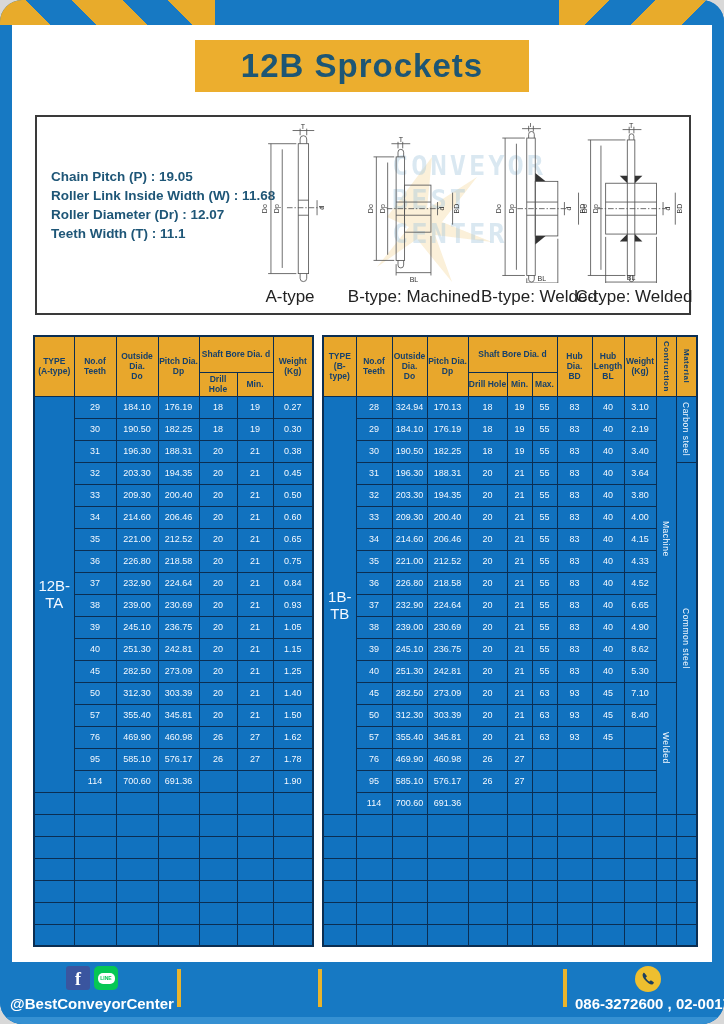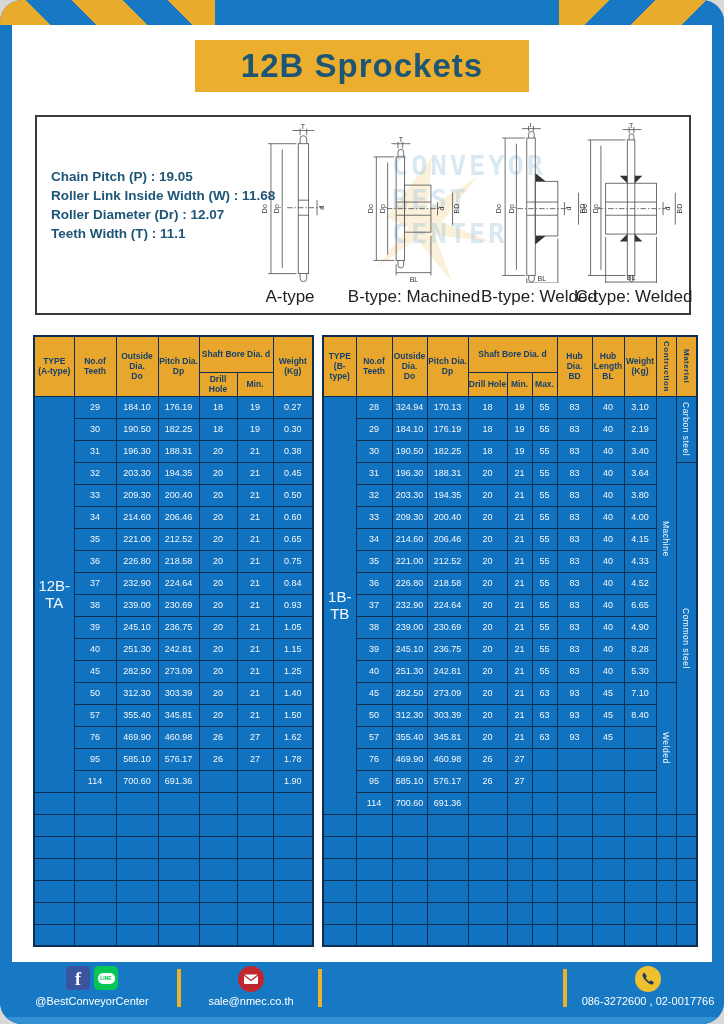--- a/index.html
+++ b/index.html
@@ -44,21 +44,21 @@
   .vertth{writing-mode:vertical-rl;font-size:8px !important;letter-spacing:0.5px;}
   td.vcell{writing-mode:vertical-rl;font-size:8.5px;letter-spacing:0.5px;}
   td.typecell{font-size:15px;}
   
   .footer{position:absolute;left:0;top:962px;width:724px;height:62px;background:#1779c3;}
   .footer .bottom-strip{position:absolute;left:0;bottom:0;width:724px;height:7px;background:#3590d2;}
   .sep{position:absolute;top:7px;width:4px;height:38px;background:#e9b42c;}
   .fgroup{position:absolute;top:0;height:62px;}
   .ficons{position:absolute;top:4px;left:0;right:0;display:flex;justify-content:center;gap:4px;}
   .ftext{position:absolute;top:33px;left:0;right:0;text-align:center;color:#fff;
-    font-weight:normal;font-size:11px;white-space:nowrap;}
+    font-weight:bold;font-size:15px;white-space:nowrap;}
   .fb-ic{width:24px;height:24px;background:#3a559f;border-radius:3px;color:#fff;font-weight:bold;
     font-size:18px;text-align:center;line-height:26px;font-family:"Liberation Serif",serif;}
   .line-ic{width:24px;height:24px;background:#06c755;border-radius:5px;display:flex;
     align-items:center;justify-content:center;}
   .line-bubble{background:#fff;border-radius:5px;width:17px;height:11px;color:#06c755;
     font-size:5px;font-weight:bold;text-align:center;line-height:11px;letter-spacing:0;}
 </style>
 </head>
 <body>
 
@@ -650,21 +650,21 @@
         </tr>
         <tr>
           <td>39</td>
           <td>245.10</td>
           <td>236.75</td>
           <td>20</td>
           <td>21</td>
           <td>55</td>
           <td>83</td>
           <td>40</td>
-          <td>8.28</td>
+          <td>8.62</td>
         </tr>
         <tr>
           <td>40</td>
           <td>251.30</td>
           <td>242.81</td>
           <td>20</td>
           <td>21</td>
           <td>55</td>
           <td>83</td>
           <td>40</td>
@@ -832,30 +832,20 @@
     <div class="fgroup" style="left:8px;width:168px;">
       <div class="ficons">
         <div class="fb-ic">f</div>
         <div class="line-ic">
           <div class="line-bubble">LINE</div>
         </div>
       </div>
       <div class="ftext">@BestConveyorCenter</div>
     </div>
 
-    <div class="fgroup" style="left:188px;width:126px;">
-      <div class="ficons">
-        <svg width="26" height="26" viewBox="0 0 26 26">
-          <circle cx="13" cy="13" r="13" fill="#c0272d"></circle>
-          <rect x="6" y="8.5" width="14" height="9.5" rx="1" fill="#ffffff"></rect>
-          <path d="M6 9 L13 14.5 L20 9" stroke="#c0272d" stroke-width="1.3" fill="none"></path>
-        </svg>
-      </div>
-      <div class="ftext">sale@nmec.co.th</div>
-    </div>
 
 
     <div class="fgroup" style="left:575px;width:146px;">
       <div class="ficons">
         <svg width="26" height="26" viewBox="0 0 26 26">
           <circle cx="13" cy="13" r="13" fill="#eebf2f"></circle>
           <path d="M8.2 7.2 C7 8.4 7.4 11 10 14 C12.6 17 15.6 18.9 17.4 18.4 C18.3 18.1 19 17 18.8 16.2 L15.9 14.2 L14.4 15.6 C13.2 15 11.3 13.2 10.6 11.8 L12 10.3 L9.9 7.4 C9.4 6.8 8.8 6.6 8.2 7.2 Z" fill="#1d3f5e"></path>
         </svg>
       </div>
       <div class="ftext">086-3272600 , 02-0017766</div>

